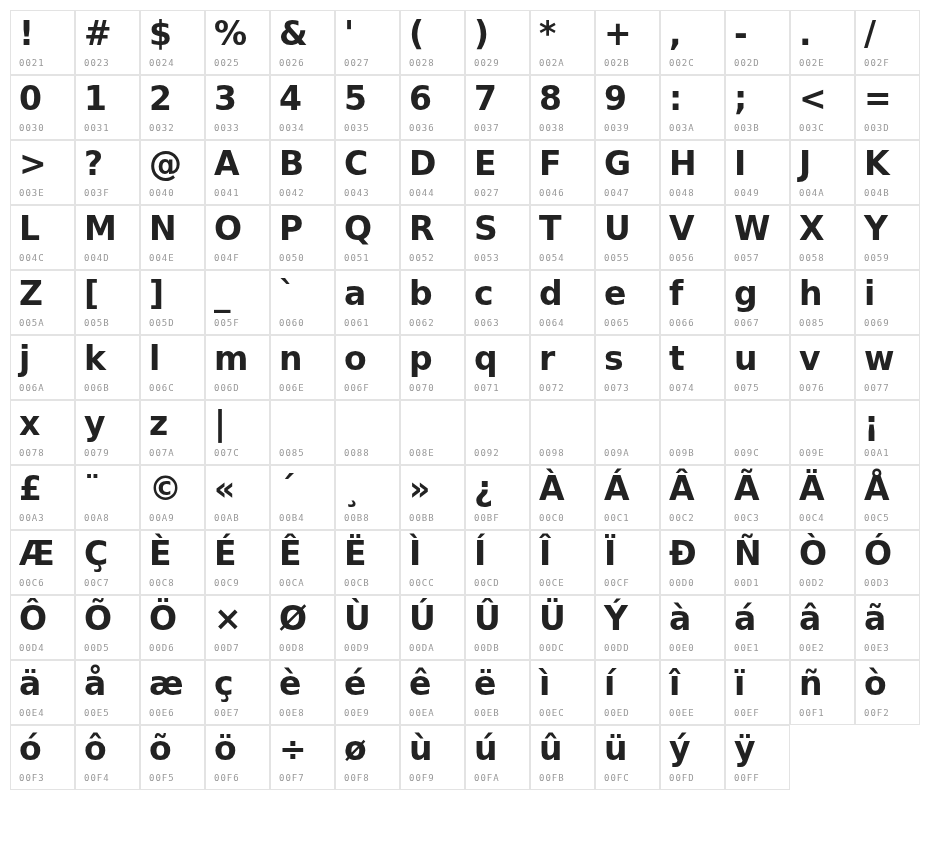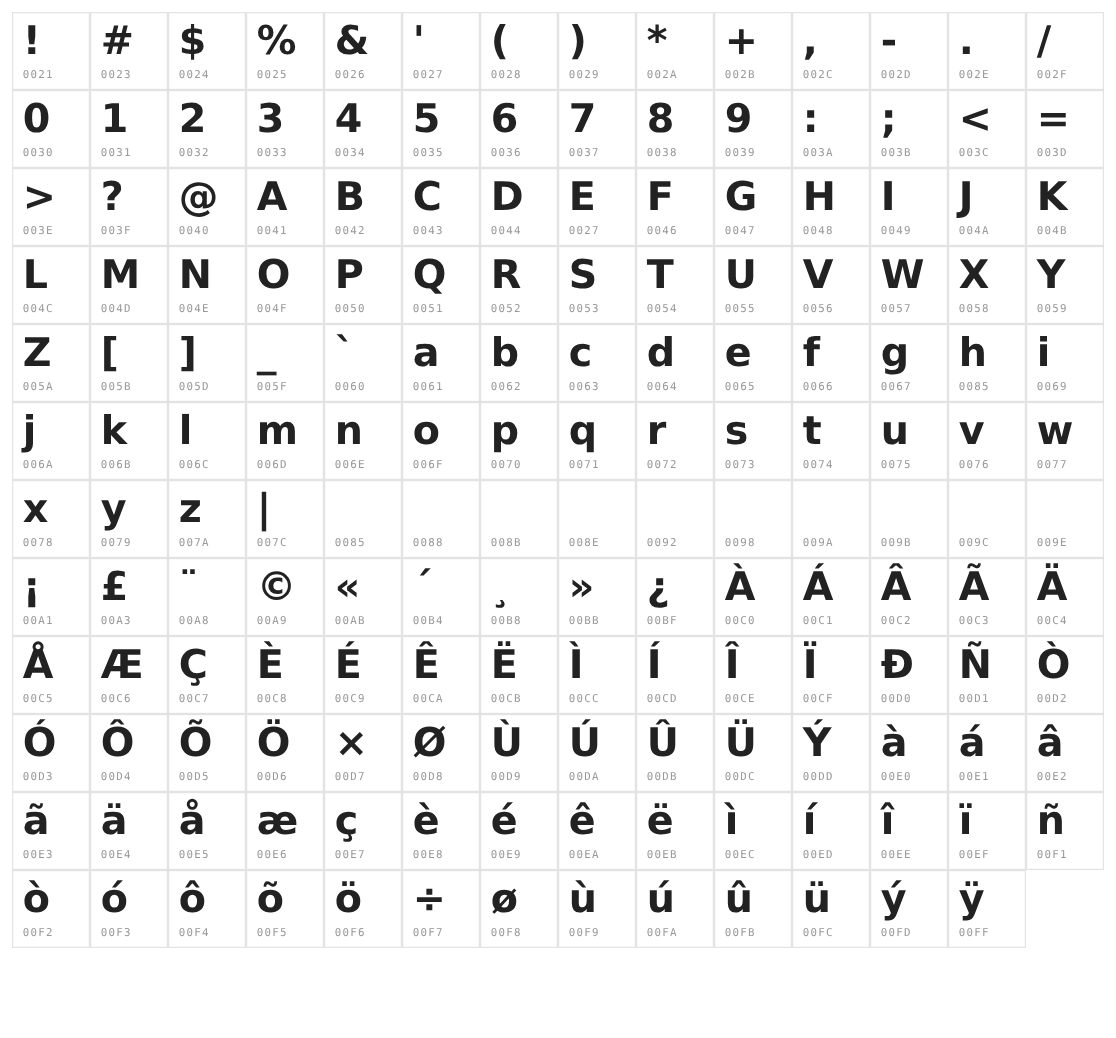--- a/index.html
+++ b/index.html
@@ -411,24 +411,20 @@
       <div class="cell">
         <span class="glyph"></span>
         <span class="code">0085</span>
       </div>
       <div class="cell">
         <span class="glyph"></span>
         <span class="code">0088</span>
       </div>
       <div class="cell">
         <span class="glyph"></span>
-        <span class="code">008B</span>
-      </div>
-      <div class="cell">
-        <span class="glyph"></span>
         <span class="code">008E</span>
       </div>
       <div class="cell">
         <span class="glyph"></span>
         <span class="code">0092</span>
       </div>
       <div class="cell">
         <span class="glyph"></span>
         <span class="code">0098</span>
       </div>

